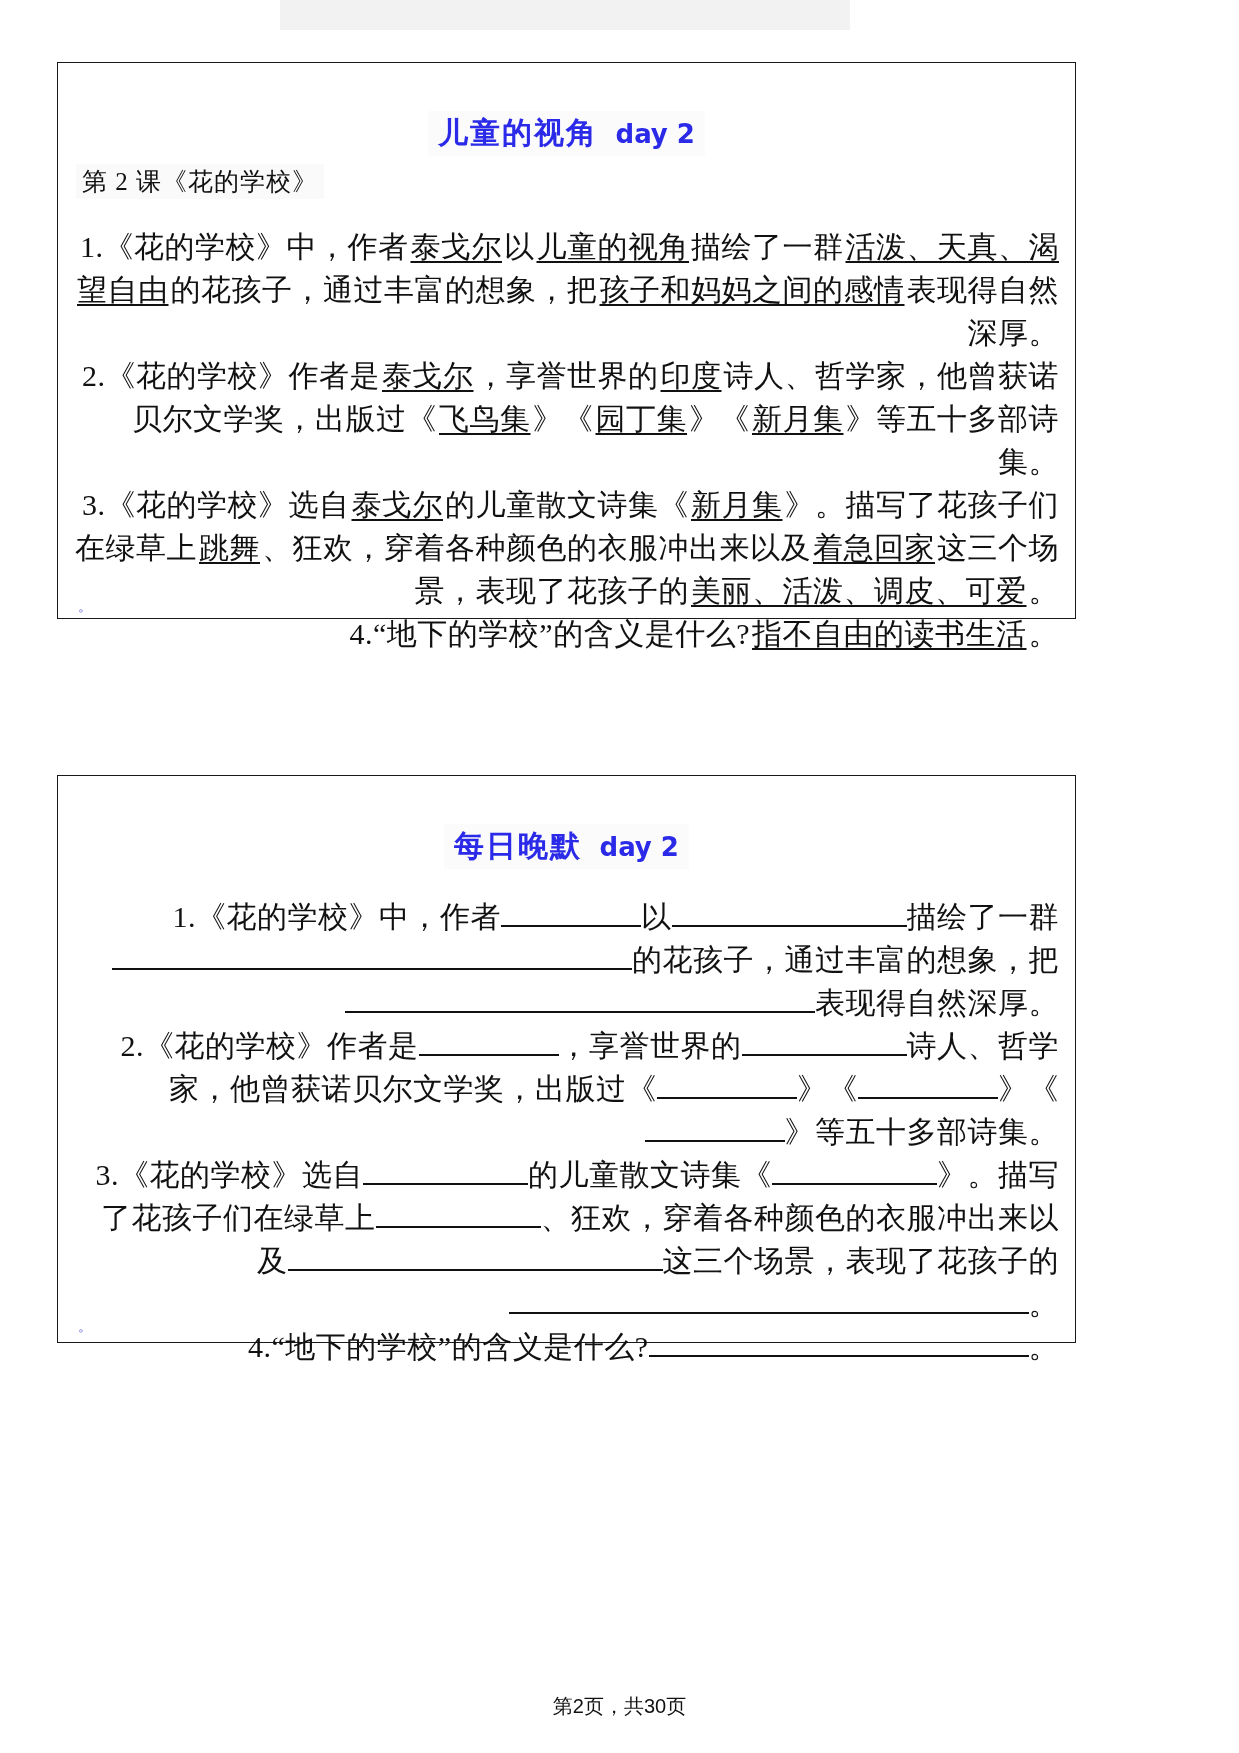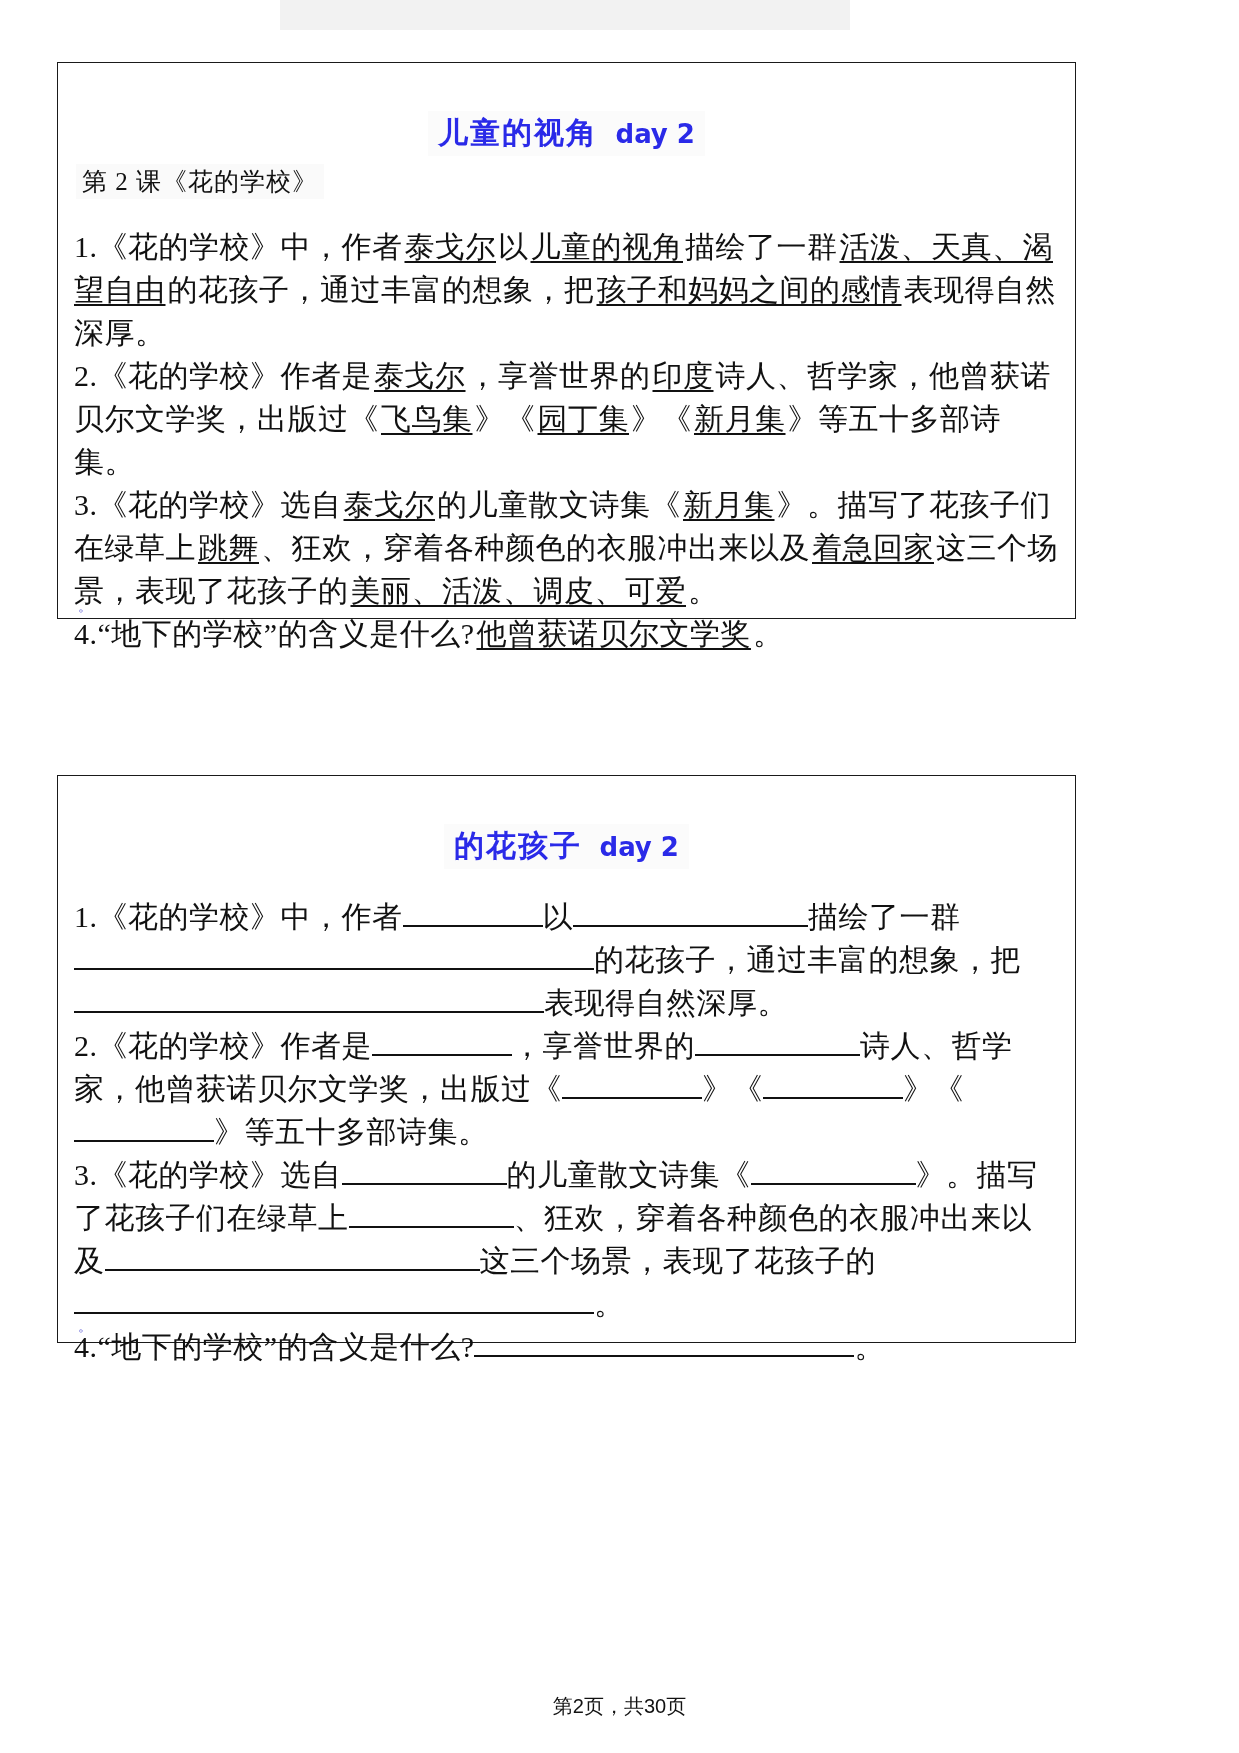--- a/index.html
+++ b/index.html
@@ -86,20 +86,21 @@
     font-size: 30px;
     line-height: 43px;
     color: #111;
     letter-spacing: 0.5px;
     text-align: left;
   }
   .body-text p {
     margin: 0;
     padding: 0;
     white-space: normal;
+    text-align: right;
   }
 
   
   .ans {
     text-decoration: underline;
     text-underline-offset: 4px;
     text-decoration-thickness: 2px;
     padding: 0 2px;
   }
 
@@ -149,28 +150,28 @@
         <span class="en">day 2</span>
       </span>
     </div>
     <div>
       <div class="lesson">第 2 课《花的学校》</div>
     </div>
     <div class="body-text">
         <p><span>1.</span><span>《花的学校》中，作者</span><span class="ans">泰戈尔</span><span>以</span><span class="ans">儿童的视角</span><span>描绘了一群</span><span class="ans">活泼、天真、渴望自由</span><span>的花孩子，通过丰富的想象，把</span><span class="ans">孩子和妈妈之间的感情</span><span>表现得自然深厚。</span></p>
         <p><span>2.</span><span>《花的学校》作者是</span><span class="ans">泰戈尔</span><span>，享誉世界的</span><span class="ans">印度</span><span>诗人、哲学家，他曾获诺贝尔文学奖，出版过《</span><span class="ans">飞鸟集</span><span>》《</span><span class="ans">园丁集</span><span>》《</span><span class="ans">新月集</span><span>》等五十多部诗集。</span></p>
         <p><span>3.</span><span>《花的学校》选自</span><span class="ans">泰戈尔</span><span>的儿童散文诗集《</span><span class="ans">新月集</span><span>》。描写了花孩子们在绿草上</span><span class="ans">跳舞</span><span>、狂欢，穿着各种颜色的衣服冲出来以及</span><span class="ans">着急回家</span><span>这三个场景，表现了花孩子的</span><span class="ans">美丽、活泼、调皮、可爱</span><span>。</span></p>
-        <p><span>4.</span><span>“地下的学校”的含义是什么?</span><span class="ans">他曾获诺贝尔文学奖</span><span>。</span></p>
+        <p><span>4.</span><span>“地下的学校”的含义是什么?</span><span class="ans">指不自由的读书生活</span><span>。</span></p>
       </div>
   </div>
 
   <div class="box" id="box-evening">
     <div class="title-wrap">
       <span class="box-title">
-        <span>的花孩子</span>
+        <span>每日晚默</span>
         <span class="en">day 2</span>
       </span>
     </div>
     <div class="body-text">
         <p><span>1.</span><span>《花的学校》中，作者</span><span class="blank b6"></span><span>以</span><span class="blank b10"></span><span>描绘了一群</span><span class="blank b12"></span><span class="blank b10"></span><span>的花孩子，通过丰富的想象，把</span><span class="blank b20"></span><span>表现得自然深厚。</span></p>
         <p><span>2.</span><span>《花的学校》作者是</span><span class="blank b6"></span><span>，享誉世界的</span><span class="blank b7"></span><span>诗人、哲学家，他曾获诺贝尔文学奖，出版过《</span><span class="blank b6"></span><span>》《</span><span class="blank b6"></span><span>》《</span><span class="blank b6"></span><span>》等五十多部诗集。</span></p>
         <p><span>3.</span><span>《花的学校》选自</span><span class="blank b7"></span><span>的儿童散文诗集《</span><span class="blank b7"></span><span>》。描写了花孩子们在绿草上</span><span class="blank b7"></span><span>、狂欢，穿着各种颜色的衣服冲出来以及</span><span class="blank b6"></span><span class="blank b10"></span><span>这三个场景，表现了花孩子的</span><span class="blank b22"></span><span>。</span></p>
         <p><span>4.</span><span>“地下的学校”的含义是什么?</span><span class="blank b16"></span><span>。</span></p>
       </div>
   </div>

